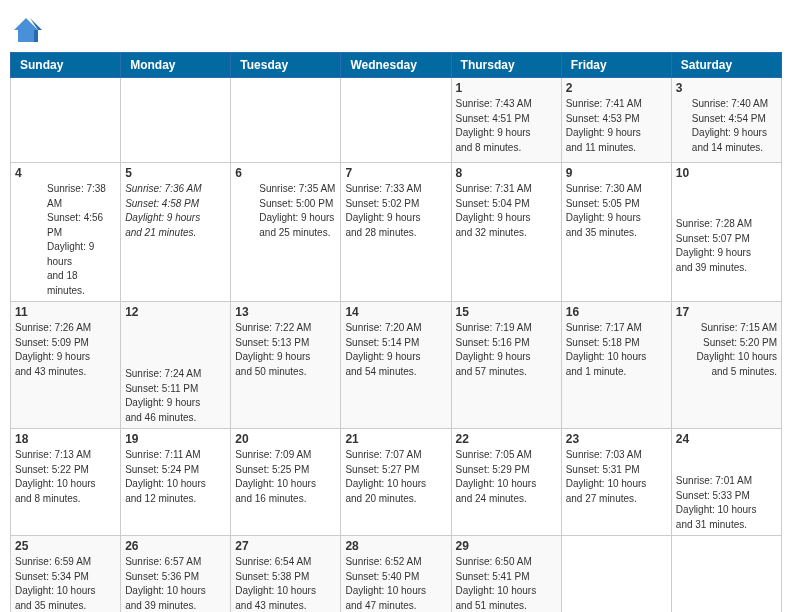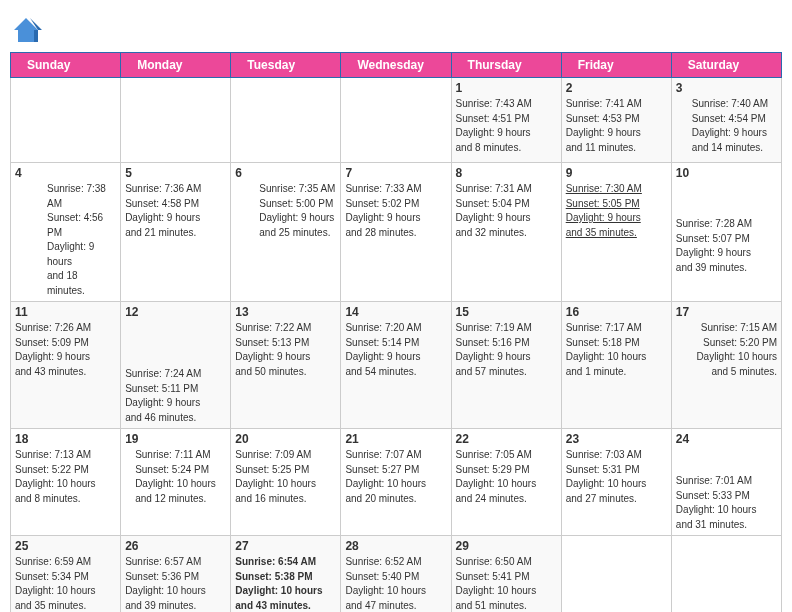--- a/index.html
+++ b/index.html
@@ -52,25 +52,25 @@
     .location-title {
       font-size: 16px;
       color: #555;
     }
     table {
       width: 100%;
       border-collapse: collapse;
       table-layout: fixed;
     }
     thead tr th {
-      background-color: #ec4899;
+      background-color: #0369a1;
       color: #fff;
       font-size: 12px;
       font-weight: bold;
-      padding: 5px 16px;
+      padding: 5px 9px;
       text-align: left;
       border: 1px solid #2a6aaf;
     }
     tbody tr td {
       border: 1px solid #ccc;
       vertical-align: top;
       padding: 3px 4px;
       font-size: 10.5px;
       color: #333;
       height: 85px;
@@ -157,21 +157,21 @@
       <tr>
         <td>
           <span class="day-num">4</span>
           <div class="day-info" style="white-space: pre-line; margin-left: 32px;">Sunrise: 7:38 AM
 Sunset: 4:56 PM
 Daylight: 9 hours
 and 18 minutes.</div>
         </td>
         <td>
           <span class="day-num">5</span>
-          <div class="day-info" style="white-space: pre-line;">Sunrise: 7:36 AM
+          <div class="day-info" style="white-space: pre-line; font-style: italic;">Sunrise: 7:36 AM
 Sunset: 4:58 PM
 Daylight: 9 hours
 and 21 minutes.</div>
         </td>
         <td>
           <span class="day-num">6</span>
           <div class="day-info" style="white-space: pre-line; margin-left: 24px;">Sunrise: 7:35 AM
 Sunset: 5:00 PM
 Daylight: 9 hours
 and 25 minutes.</div>
@@ -185,21 +185,21 @@
         </td>
         <td>
           <span class="day-num">8</span>
           <div class="day-info" style="white-space: pre-line;">Sunrise: 7:31 AM
 Sunset: 5:04 PM
 Daylight: 9 hours
 and 32 minutes.</div>
         </td>
         <td>
           <span class="day-num">9</span>
-          <div class="day-info" style="white-space: pre-line; text-decoration: underline;">Sunrise: 7:30 AM
+          <div class="day-info" style="white-space: pre-line;">Sunrise: 7:30 AM
 Sunset: 5:05 PM
 Daylight: 9 hours
 and 35 minutes.</div>
         </td>
         <td>
           <span class="day-num">10</span>
           <div class="day-info" style="white-space: pre-line; margin-top: 37px;">Sunrise: 7:28 AM
 Sunset: 5:07 PM
 Daylight: 9 hours
 and 39 minutes.</div>
@@ -259,21 +259,21 @@
       <tr>
         <td>
           <span class="day-num">18</span>
           <div class="day-info" style="white-space: pre-line;">Sunrise: 7:13 AM
 Sunset: 5:22 PM
 Daylight: 10 hours
 and 8 minutes.</div>
         </td>
         <td>
           <span class="day-num">19</span>
-          <div class="day-info" style="white-space: pre-line; margin-left: 10px;">Sunrise: 7:11 AM
+          <div class="day-info" style="white-space: pre-line;">Sunrise: 7:11 AM
 Sunset: 5:24 PM
 Daylight: 10 hours
 and 12 minutes.</div>
         </td>
         <td>
           <span class="day-num">20</span>
           <div class="day-info" style="white-space: pre-line;">Sunrise: 7:09 AM
 Sunset: 5:25 PM
 Daylight: 10 hours
 and 16 minutes.</div>
@@ -317,21 +317,21 @@
         </td>
         <td>
           <span class="day-num">26</span>
           <div class="day-info" style="white-space: pre-line;">Sunrise: 6:57 AM
 Sunset: 5:36 PM
 Daylight: 10 hours
 and 39 minutes.</div>
         </td>
         <td>
           <span class="day-num">27</span>
-          <div class="day-info" style="white-space: pre-line; font-weight: bold;">Sunrise: 6:54 AM
+          <div class="day-info" style="white-space: pre-line;">Sunrise: 6:54 AM
 Sunset: 5:38 PM
 Daylight: 10 hours
 and 43 minutes.</div>
         </td>
         <td>
           <span class="day-num">28</span>
           <div class="day-info" style="white-space: pre-line;">Sunrise: 6:52 AM
 Sunset: 5:40 PM
 Daylight: 10 hours
 and 47 minutes.</div>

